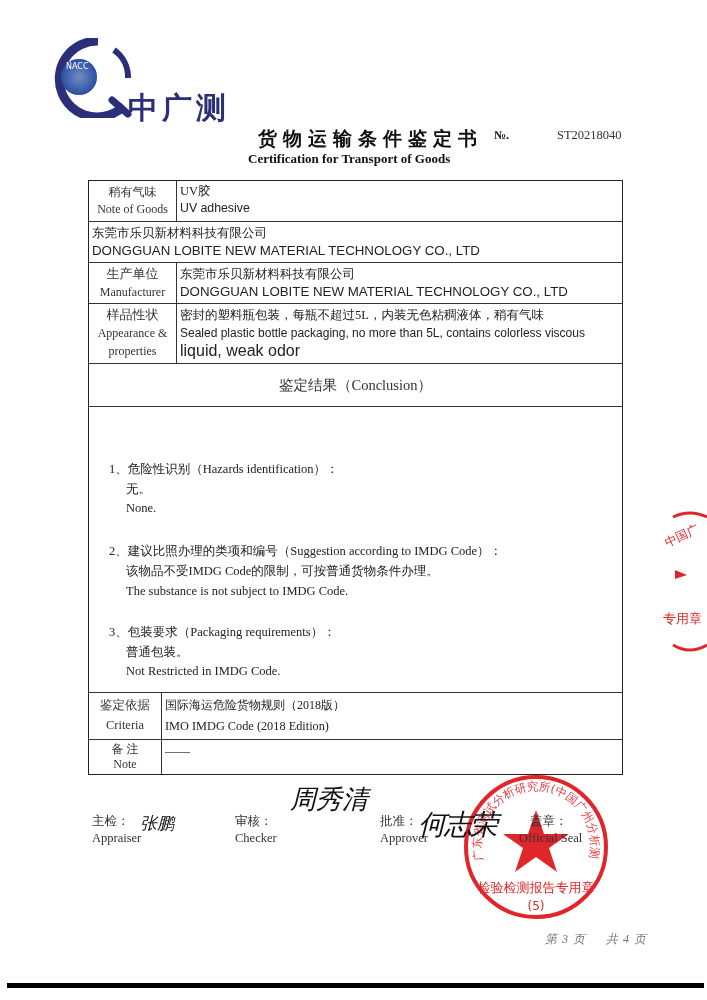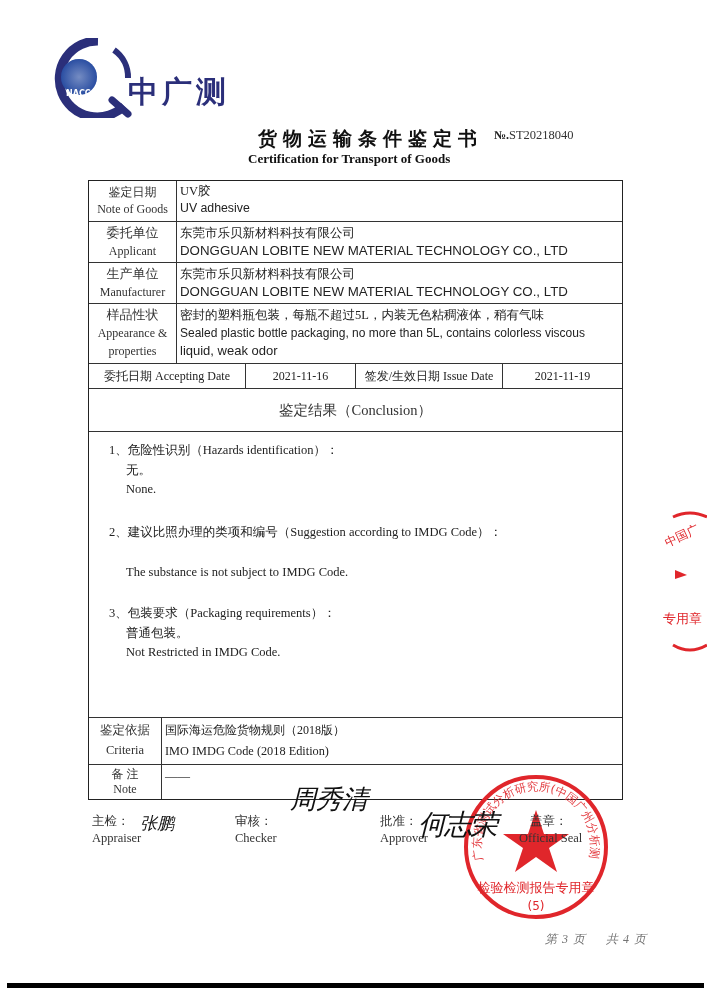--- a/index.html
+++ b/index.html
@@ -2,48 +2,48 @@
 <html><head>
 <meta charset="utf-8">
 <style>
   html, body { margin:0; padding:0; background:#fff; }
   body { width:707px; height:1000px; position:relative; overflow:hidden;
          font-family:"Liberation Serif","DejaVu Serif",serif; color:#222; }
   .abs { position:absolute; }
 
   
   .logo { left:36px; top:38px; width:230px; height:80px; }
-  .logo-text { left:128px; top:72px; font-family:"DejaVu Sans",sans-serif; font-weight:bold;
+  .logo-text { left:128px; top:88px; font-family:"DejaVu Sans",sans-serif; font-weight:bold;
                font-size:30px; color:#2b2f7a; letter-spacing:4px; }
 
   
   .title-cn { left:258px; top:126px; font-size:19px; letter-spacing:6px; color:#111; font-weight:bold; }
   .title-en { left:248px; top:151px; font-size:13px; font-weight:bold; color:#111; }
   .no-label { left:494px; top:128px; font-size:12px; font-weight:bold; }
-  .no-value { left:509px; top:128px; font-size:12.5px; color:#333; }
+  .no-value { left:557px; top:128px; font-size:12.5px; color:#333; }
 
   
   .doc-table { left:88px; top:180px; width:535px; border:1.4px solid #222; box-sizing:border-box; }
   .row { display:flex; border-bottom:1px solid #333; box-sizing:border-box; }
   .row:last-child { border-bottom:none; }
   .lbl { width:88px; border-right:1px solid #333; text-align:center; font-size:12px; line-height:16.5px;
          padding:2px 0; box-sizing:border-box; color:#333; }
   .val { flex:1; font-size:12.5px; line-height:19px; padding:2px 3px; box-sizing:border-box; color:#222; }
   .val .line { display:block; white-space:nowrap; }
   .val .en { font-family:"Liberation Sans","DejaVu Sans",sans-serif; font-size:12.3px; }
   .val .serif { font-family:"Liberation Serif",serif; font-size:12.3px; }
 
   .date-row { display:flex; height:24px; border-bottom:1px solid #333; font-size:12px; }
   .date-row div { border-right:1px solid #333; display:flex; align-items:center; justify-content:center; box-sizing:border-box; }
   .date-row div:last-child { border-right:none; }
 
   .concl-head { height:42px; border-bottom:1.4px solid #333; display:flex; align-items:center; justify-content:center;
                 font-size:14.5px; color:#333; }
   .concl-body { height:285px; border-bottom:1.4px solid #333; position:relative; font-size:12.5px; }
-  .concl-body .ln { position:absolute; white-space:nowrap; }
+  .concl-body .ln { position:absolute; white-space:nowrap;margin-top:44px; }
 
   .criteria-row { display:flex; height:46px; border-bottom:1px solid #333; }
   .criteria-row .lbl { width:73px; font-size:12.5px; line-height:20px; padding-top:2px; }
   .criteria-row .val { font-size:12px; line-height:21px; }
   .note-row { display:flex; height:34px; }
   .note-row .lbl { width:73px; font-size:12px; line-height:15px; padding-top:2px; }
 
   
   .sig-label { font-size:12.5px; color:#333; line-height:17px; }
   .sig-ink { font-family:"DejaVu Serif",serif; color:#111; font-style:italic; }
@@ -64,46 +64,42 @@
   <line x1="76" y1="62" x2="92" y2="76" stroke="#2b2f7a" stroke-width="7" stroke-linecap="round"></line>
   <circle cx="43" cy="39" r="18" fill="#2a4ea2"></circle>
   <circle cx="43" cy="39" r="18" fill="url(#g)" opacity="0.35"></circle>
   <defs>
       <radialGradient id="g">
         <stop offset="0" stop-color="#fff"></stop>
         <stop offset="1" stop-color="#2a4ea2"></stop>
       </radialGradient>
     </defs>
 </svg>
-<div class="abs" style="left:66px;top:89px;font-family:'DejaVu Sans',sans-serif;font-weight:bold;font-size:8px;color:#fff;">NACC</div>
+<div class="abs" style="left:66px;top:62px;font-family:'DejaVu Sans',sans-serif;font-weight:normal;font-size:8px;color:#fff;">NACC</div>
 <div class="abs logo-text">中广测</div>
 
 <div class="abs title-cn">货物运输条件鉴定书</div>
 <div class="abs title-en">Certification for Transport of  Goods</div>
 <div class="abs no-label">№.</div>
 <div class="abs no-value">ST20218040</div>
 
 <div class="abs doc-table">
 
   <div class="row" style="height:41px;">
     <div class="lbl" style="padding-top:3px;">
-      <span style="display:block">鉴定日期</span>
+      <span style="display:block">稍有气味</span>
       <span style="display:block">Note of Goods</span>
     </div>
     <div class="val" style="line-height:17px;">
       <span class="line">UV胶</span>
       <span class="line en">UV adhesive</span>
     </div>
   </div>
 
   <div class="row" style="height:41px;">
-    <div class="lbl" style="line-height:18px;">
-      <span style="display:block;font-size:13px">委托单位</span>
-      <span style="display:block">Applicant</span>
-    </div>
     <div class="val" style="line-height:18px;">
       <span class="line">东莞市乐贝新材料科技有限公司</span>
       <span class="line en" style="font-size:13.3px">DONGGUAN LOBITE NEW MATERIAL TECHNOLOGY CO., LTD</span>
     </div>
   </div>
 
   <div class="row" style="height:41px;">
     <div class="lbl" style="line-height:18px;">
       <span style="display:block;font-size:13px">生产单位</span>
       <span style="display:block">Manufacturer</span>
@@ -116,40 +112,35 @@
 
   <div class="row" style="height:60px;">
     <div class="lbl" style="line-height:18px;">
       <span style="display:block;font-size:13px">样品性状</span>
       <span style="display:block">Appearance &amp;</span>
       <span style="display:block">properties</span>
     </div>
     <div class="val" style="line-height:18px;">
       <span class="line">密封的塑料瓶包装，每瓶不超过5L，内装无色粘稠液体，稍有气味</span>
       <span class="line en" style="font-size:12px">Sealed plastic bottle packaging, no more than 5L, contains colorless viscous</span>
-      <span class="line en" style="font-size:13px">liquid, weak odor</span>
-    </div>
-  </div>
-
-  <div class="date-row">
-    <div style="width:157px;">委托日期 Accepting Date</div>
-    <div style="width:110px;">2021-11-16</div>
-    <div style="width:147px;">签发/生效日期 Issue Date</div>
-    <div style="flex:1;">2021-11-19</div>
-  </div>
+      <span class="line en" style="font-size:16px">liquid, weak odor</span>
+    </div>
+  </div>
+
 
 
   <div class="concl-head">鉴定结果（Conclusion）</div>
 
   <div class="concl-body">
     <span class="ln" style="left:20px;top:10px;">1、危险性识别（Hazards identification）：</span>
     <span class="ln" style="left:37px;top:30px;">无。</span>
     <span class="ln" style="left:37px;top:50px;">None.</span>
 
     <span class="ln" style="left:20px;top:92px;">2、建议比照办理的类项和编号（Suggestion according to IMDG Code）：</span>
+    <span class="ln" style="left:37px;top:112px;">该物品不受IMDG Code的限制，可按普通货物条件办理。</span>
     <span class="ln" style="left:37px;top:133px;">The substance is not subject to IMDG Code.</span>
 
     <span class="ln" style="left:20px;top:173px;">3、包装要求（Packaging requirements）：</span>
     <span class="ln" style="left:37px;top:193px;">普通包装。</span>
     <span class="ln" style="left:37px;top:213px;">Not Restricted in IMDG Code.</span>
   </div>
 
   <div class="criteria-row">
     <div class="lbl">
       <span style="display:block">鉴定依据</span>

